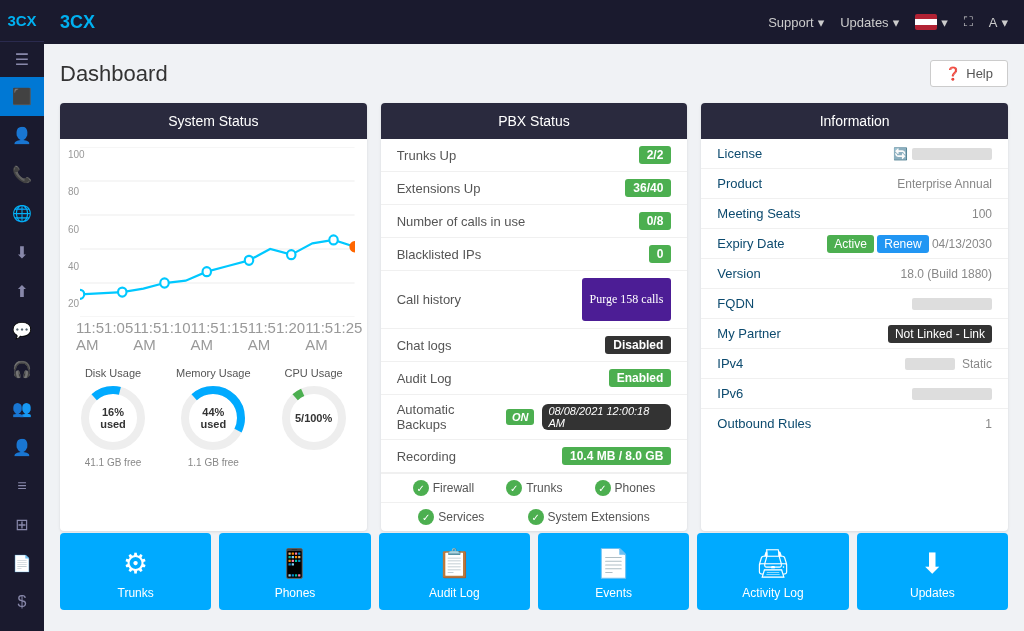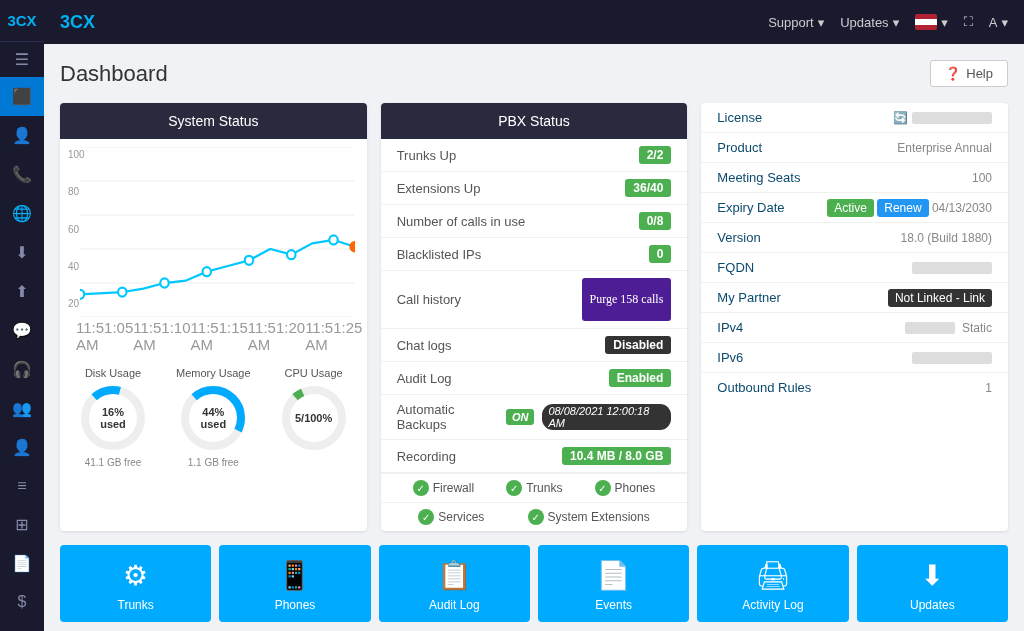--- a/index.html
+++ b/index.html
@@ -21,21 +21,21 @@
     .topbar-btn { color: #ccc; cursor: pointer; display: flex; align-items: flex-end; gap: 4px; }
     .flag-icon { width: 22px; height: 16px; background: linear-gradient(180deg, #b22234 33%, #fff 33%, #fff 66%, #b22234 66%); border-radius: 2px; display: inline-block; }
 
     
     .content { flex: 1; overflow-y: auto; padding: 16px; }
     .page-header { display: flex; justify-content: space-between; align-items: center; margin-bottom: 16px; }
     .page-title { font-size: 22px; color: #333; font-weight: 300; }
     .help-btn { border: 1px solid #ccc; background: #fff; padding: 5px 14px; border-radius: 3px; cursor: pointer; color: #555; font-size: 13px; display: flex; align-items: center; gap: 5px; }
 
     
-    .cards-row { display: grid; grid-template-columns: 1fr 1fr 1fr; gap: 14px; margin-bottom: 14px; }
+    .cards-row { display: grid; grid-template-columns: 1fr 1fr 1fr; gap: 14px; margin-bottom: 2px; }
     .card { background: #fff; border-radius: 4px; overflow: hidden; box-shadow: 0 1px 3px rgba(0,0,0,0.1); }
     .card-header { background: #2a2a3e; color: #fff; padding: 10px 16px; font-size: 14px; font-weight: 500; text-align: center; }
 
     
     .chart-area { padding: 8px 12px; height: 220px; position: relative; }
     .chart-y-labels { position: absolute; left: 8px; top: 10px; display: flex; flex-direction: column; justify-content: space-between; height: 160px; font-size: 10px; color: #999; }
     .chart-svg { width: 100%; height: 170px; }
     .chart-time-labels { display: flex; justify-content: space-between; font-size: 15px; color: #999; margin-top: 2px; padding: 0 4px; }
     .usage-row { display: flex; justify-content: space-around; padding: 8px 4px 4px; }
     .usage-item { text-align: center; }
@@ -49,21 +49,21 @@
     .pbx-row { display: flex; align-items: center; justify-content: space-between; padding: 7px 16px; border-bottom: 1px solid #f0f0f0; }
     .pbx-row:last-child { border-bottom: none; }
     .pbx-label { color: #555; font-size: 13px; }
     .badge { padding: 2px 8px; border-radius: 3px; font-size: 12px; font-weight: bold; color: #fff; display: inline-block; }
     .badge-green { background: #4caf50; }
     .badge-dark { background: #333; }
     .badge-on { background: #4caf50; font-size: 11px; padding: 2px 6px; }
     .pbx-check-row { display: flex; justify-content: space-around; padding: 6px 16px; border-top: 1px solid #f0f0f0; }
     .check-item { display: flex; align-items: center; gap: 4px; font-size: 12px; color: #555; }
     .check-circle { width: 16px; height: 16px; border-radius: 50%; background: #4caf50; display: flex; align-items: center; justify-content: center; color: #fff; font-size: 10px; flex-shrink: 0; }
-    .backup-val { font-size: 11px; background: #333; color: #fff; border-radius: 11px; padding: 1px 6px; margin-left: 4px; }
+    .backup-val { font-size: 11px; background: #333; color: #fff; border-radius: 6px; padding: 1px 6px; margin-left: 4px; }
 
     
     .info-row { display: flex; align-items: center; justify-content: space-between; padding: 7px 16px; border-bottom: 1px solid #f0f0f0; }
     .info-row:last-child { border-bottom: none; }
     .info-label { color: #0c4a6e; font-size: 13px; }
     .info-val { color: #888; font-size: 12px; text-align: right; }
     .badge-upgrade { background: #333; color: #fff; padding: 2px 8px; border-radius: 3px; font-size: 12px; }
     .badge-active { background: #4caf50; color: #fff; padding: 2px 7px; border-radius: 3px; font-size: 12px; }
     .badge-renew { background: #2196f3; color: #fff; padding: 2px 7px; border-radius: 3px; font-size: 12px; }
     .badge-notlinked { background: #333; color: #fff; padding: 2px 7px; border-radius: 3px; font-size: 12px; }
@@ -316,20 +316,21 @@
             <span>Services</span>
           </div>
           <div class="check-item">
             <div class="check-circle">✓</div>
             <span>System Extensions</span>
           </div>
         </div>
       </div>
 
       <div class="card">
+        <div class="card-header">Information</div>
         <div class="info-row">
           <span class="info-label">License</span>
           <span class="info-val">
             <span>🔄</span>
             <span class="info-redacted"></span>
           </span>
         </div>
         <div class="info-row">
           <span class="info-label">Product</span>
           <span class="info-val">Enterprise Annual</span>

